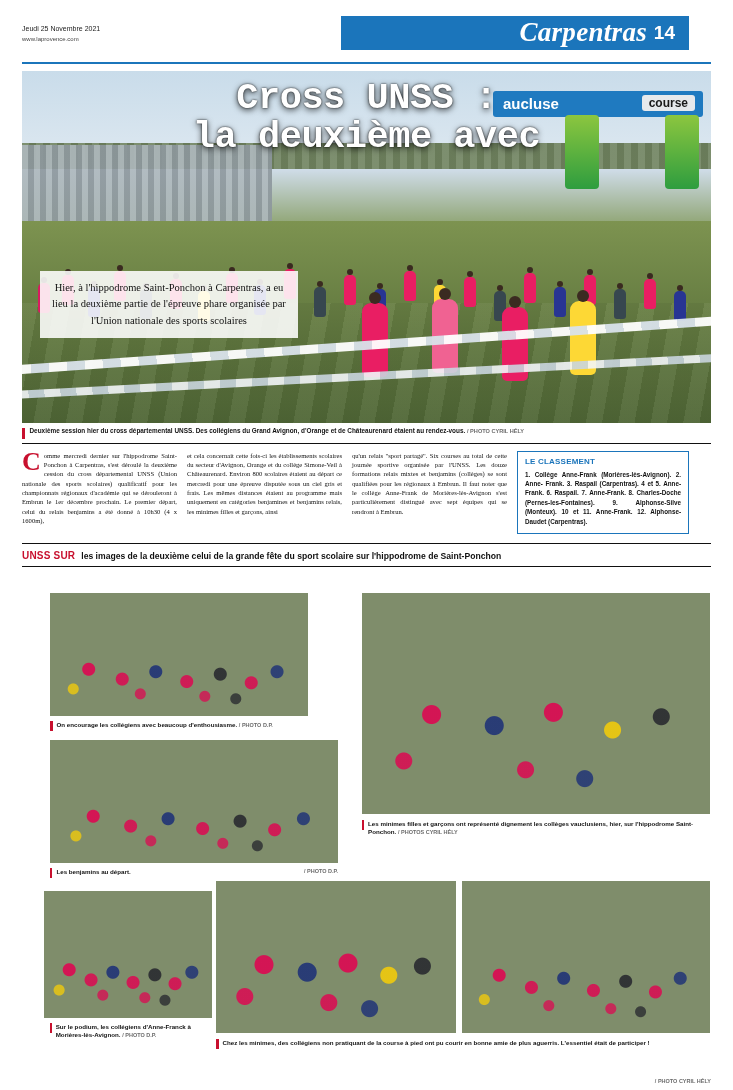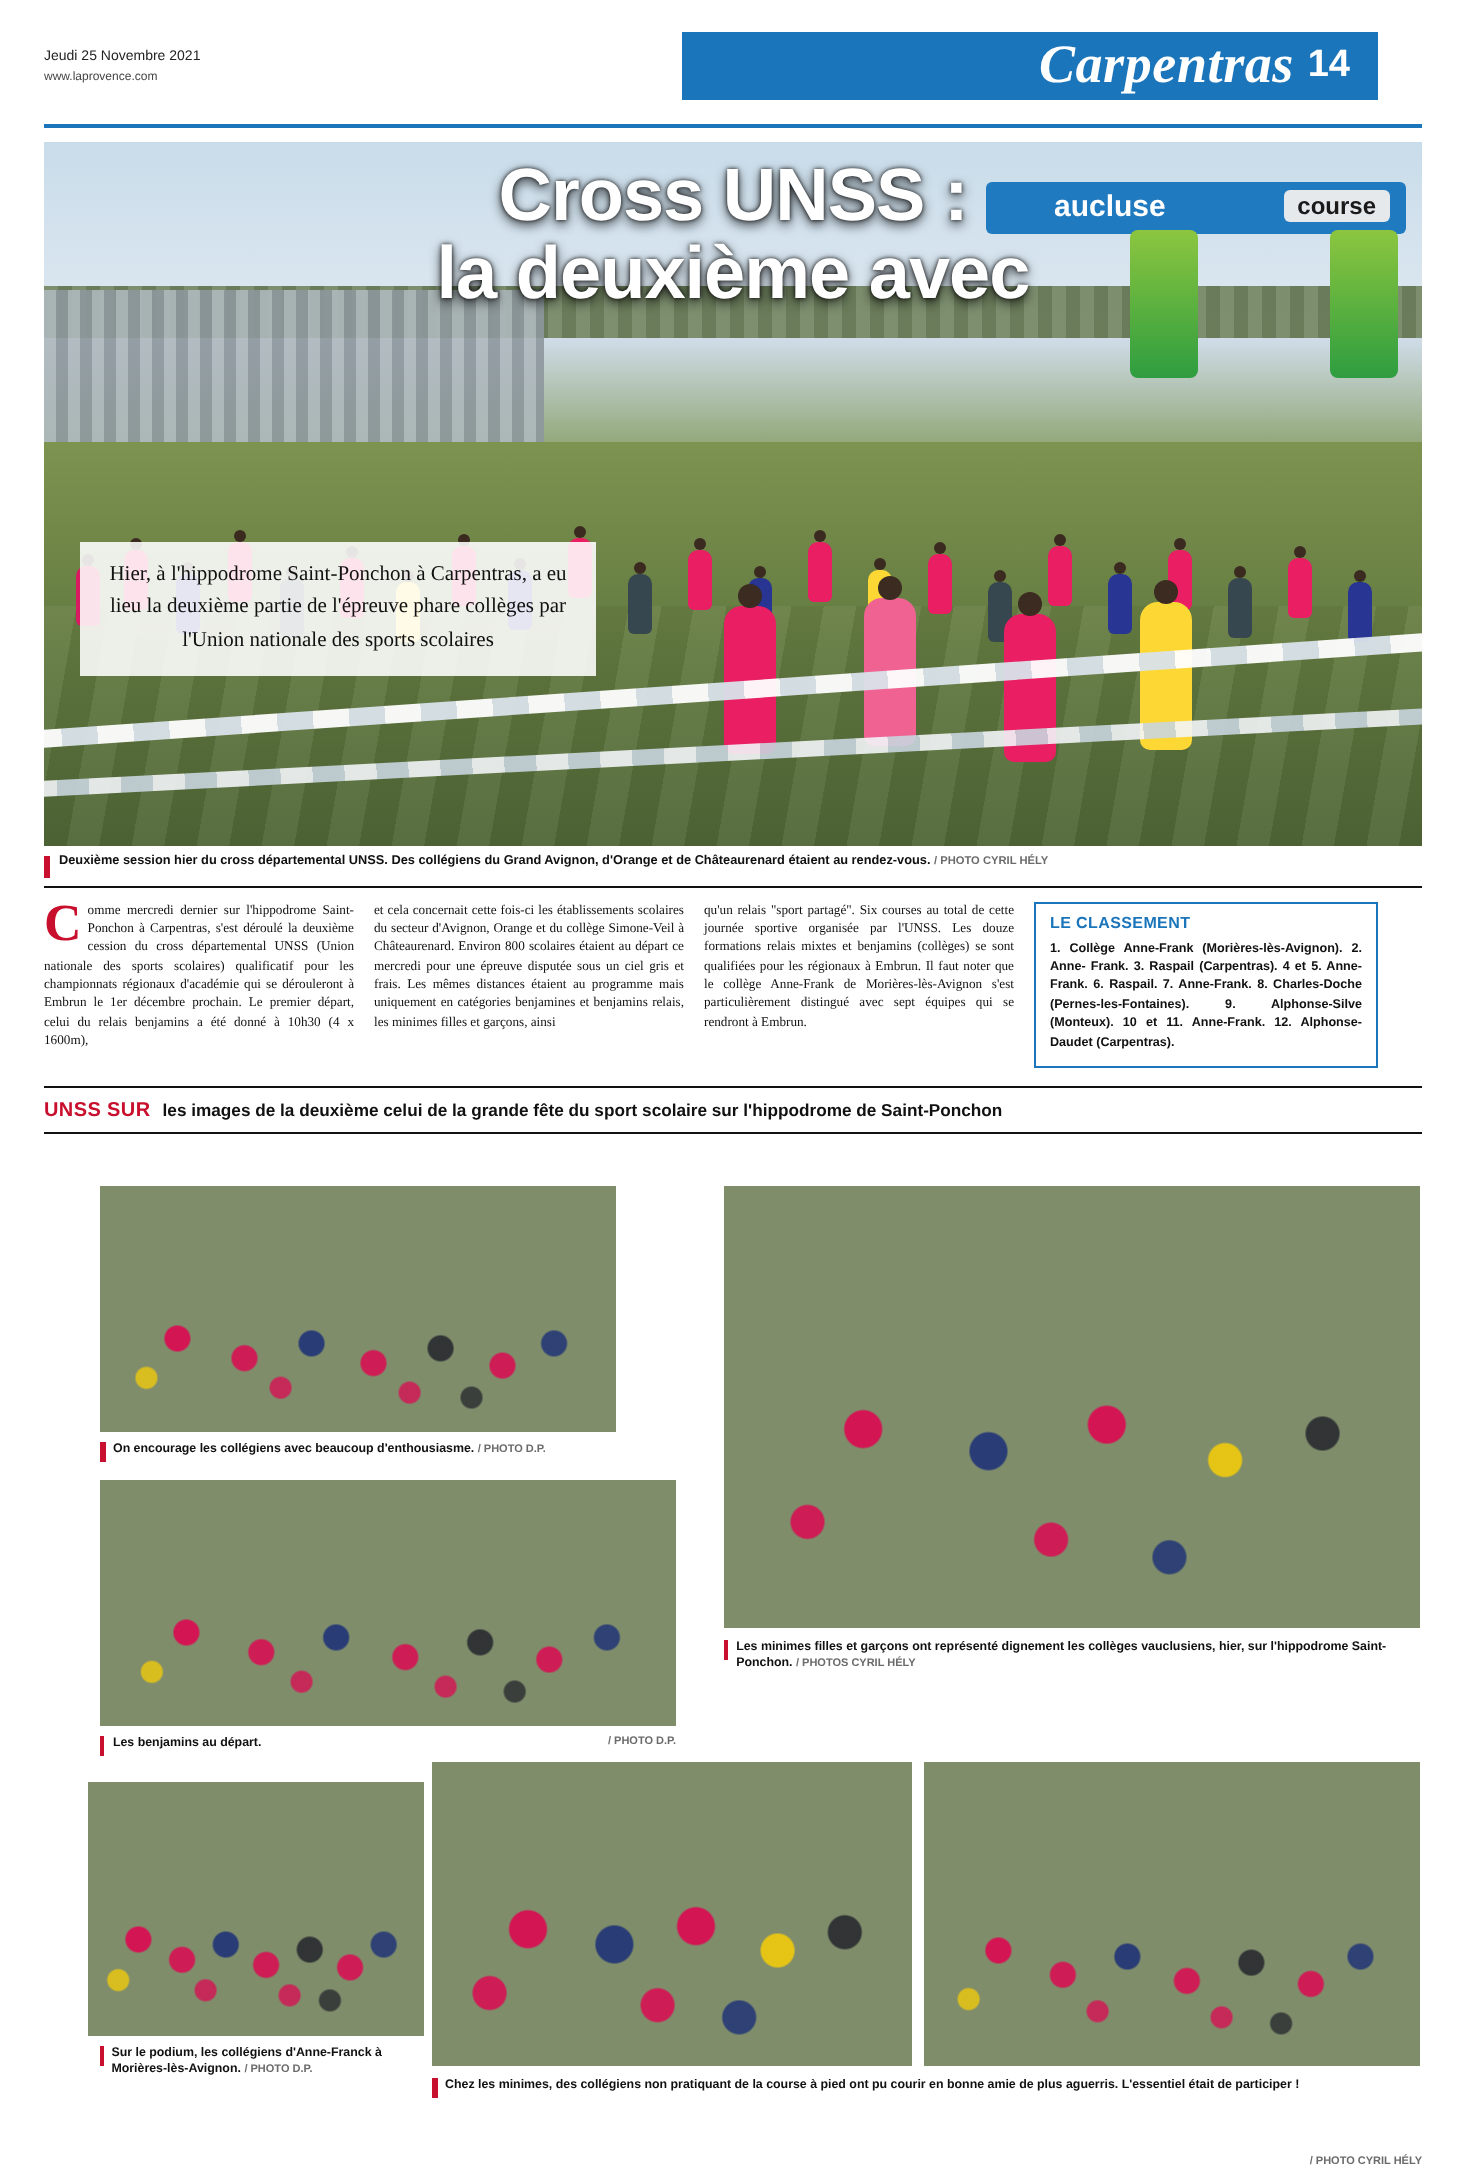--- a/index.html
+++ b/index.html
@@ -152,42 +152,42 @@
     position: absolute; right: 8px; top: 6px; width: 210px; height: 110px;
   }
   .arch .band {
     position: absolute; left: 0; top: 14px; width: 210px; height: 26px;
     background: #1f7ac0;
     border-radius: 3px;
   }
   .arch .band span {
     font-family: "Liberation Sans", sans-serif;
     color: #fff; font-weight: bold; font-size: 15px;
-    position: absolute; left: 10px; top: 4px; margin-left: 24px;
+    position: absolute; left: 10px; top: 4px;
   }
   .arch .chip {
     position: absolute; right: 8px; top: 18px;
     background: #e6e9ec; color: #1a1a1a;
     font-family: "Liberation Sans", sans-serif;
     font-size: 12px; font-weight: bold;
     padding: 1px 7px; border-radius: 3px;
   }
   .arch .leg {
     position: absolute; top: 38px; width: 34px; height: 74px;
     background: linear-gradient(#8cc63f, #2e9d3f);
     border-radius: 4px;
   }
   .arch .leg.r { right: 4px; }
   .arch .leg.l { right: 104px; }
 
   .hero-head {
     position: absolute;
     left: 0; right: 0; top: 8px;
     text-align: center;
-    font-family: Liberation Sans, sans-serif;
+    font-family: Liberation Mono, monospace;
     font-weight: bold;
     font-size: 37px;
     line-height: 1.05;
     color: #ffffff;
     text-shadow: 0 2px 6px rgba(0,0,0,.75), 0 0 2px rgba(0,0,0,.9);
     letter-spacing: -0.5px;
   }
   .hero-head .l2 { display: block; }
 
   .hero-box {
@@ -443,21 +443,21 @@
     </div>
 
     <div class="tape"></div>
     <div class="tape2"></div>
 
     <div class="hero-head">
       <span>Cross UNSS :</span>
       <span class="l2">la deuxième avec</span>
     </div>
 
-    <div class="hero-box">Hier, à l'hippodrome Saint-Ponchon à Carpentras, a eu lieu la deuxième partie de l'épreuve phare collèges par l'Union nationale des sports scolaires</div>
+    <div class="hero-box">Hier, à l'hippodrome Saint-Ponchon à Carpentras, a eu lieu la deuxième partie de l'épreuve phare organisée par l'Union nationale des sports scolaires</div>
   </div>
 
   <div class="caption hero-caption">
     <div class="bar"></div>
     <div>
       <b>Deuxième session hier du cross départemental UNSS. Des collégiens du Grand Avignon, d'Orange et de Châteaurenard étaient au rendez-vous.</b>
       <span class="credit">/ PHOTO CYRIL HÉLY</span>
     </div>
   </div>
 

